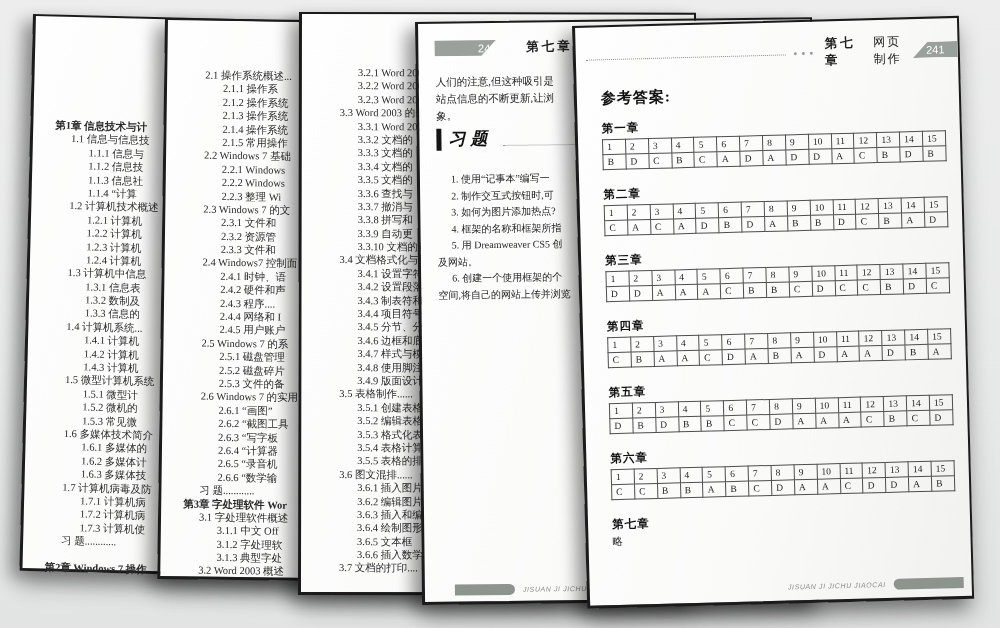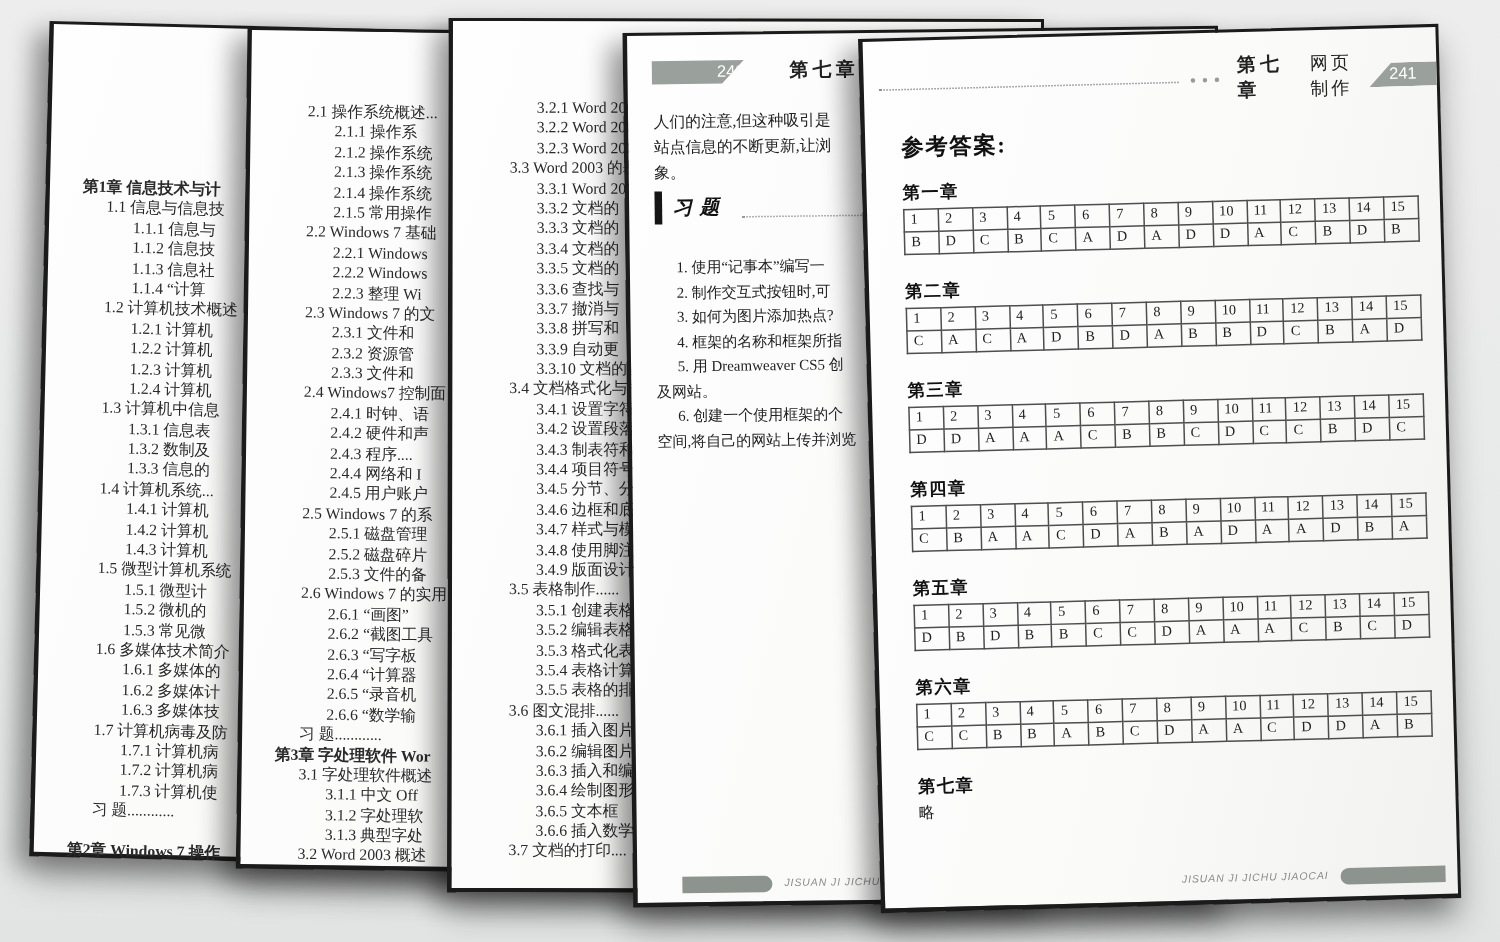--- a/index.html
+++ b/index.html
@@ -43,21 +43,21 @@
     font-size:11px;line-height:16px;height:16px;
   }
   .tab-left{width:62px;text-align:right;clip-path:polygon(0 0,100% 0,calc(100% - 15px) 100%,0 100%);}
   .tab-right{width:64px;text-align:center;clip-path:polygon(15px 0,100% 0,100% 100%,0 100%);margin-left:auto;}
   .chapter-label{font-weight:bold;font-size:12.5px;letter-spacing:3px;color:#222;}
   .p4-header .chapter-label{margin-left:30px;}
   .para{position:absolute;top:50px;left:17px;width:220px;font-size:10.5px;line-height:17px;color:#222;}
   .para .line{white-space:nowrap;}
   .section-head{position:absolute;top:104px;left:17px;width:330px;display:flex;align-items:center;}
   .sec-bar{width:5px;height:22px;background:#151515;margin-right:7px;}
-  .sec-title{font-size:13px;font-weight:bold;font-style:italic;letter-spacing:5px;color:#111;}
+  .sec-title{font-size:17px;font-weight:bold;font-style:italic;letter-spacing:5px;color:#111;}
   .dotfill{flex:1;border-bottom:1.5px dotted #9a9a9a;height:2px;margin-left:10px;align-self:flex-end;margin-bottom:4px;}
   .exercises{position:absolute;top:148px;left:17px;width:250px;font-size:10px;line-height:16.5px;color:#222;}
   .exercises .line{white-space:nowrap;}
   .exercises .ind1{padding-left:14px;}
   .exercises .ind0{padding-left:0;}
 
   .footer{position:absolute;display:flex;align-items:center;gap:8px;}
   .footer-lft{bottom:6px;left:30px;}
   .footer-rgt{bottom:8px;right:8px;}
   .footer-tab{height:11px;background:#8d938d;}

